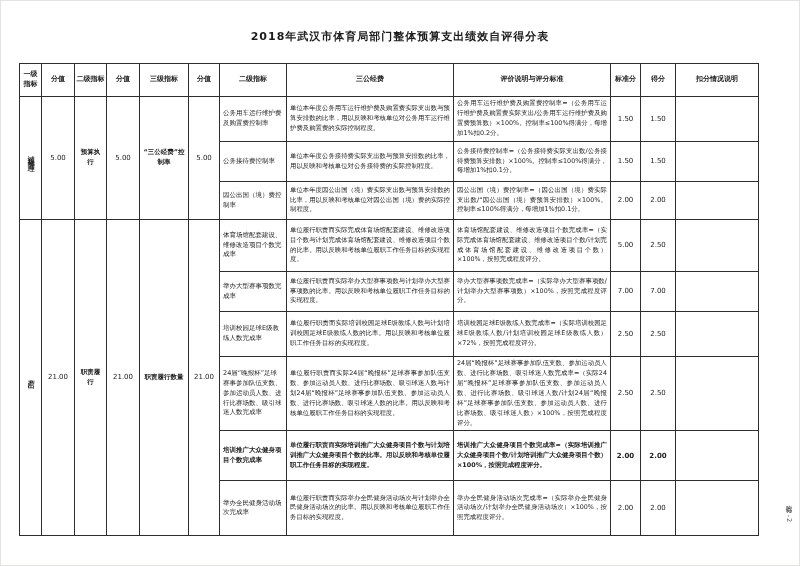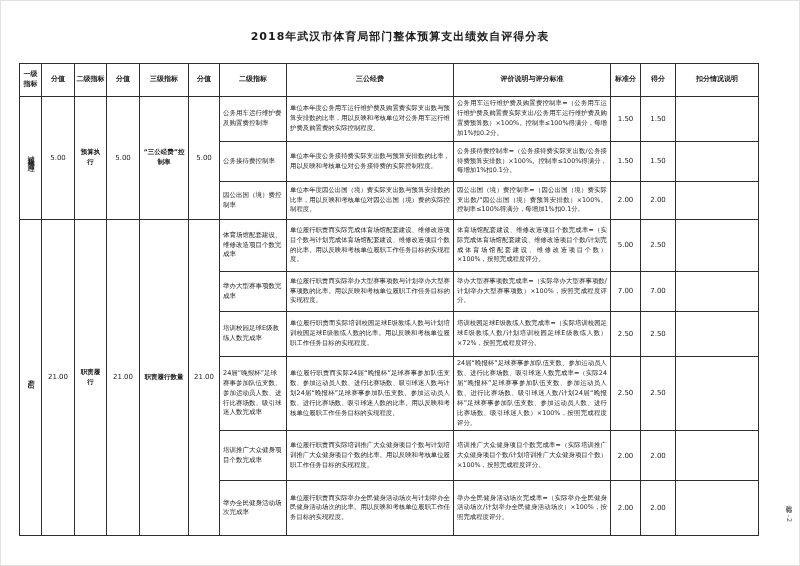--- a/index.html
+++ b/index.html
@@ -122,21 +122,21 @@
           <td class="left" rowspan="1"></td>
         </tr>
         <tr style="height: 70px;">
           <td class="left" rowspan="1">24届“晚报杯”足球赛事参加队伍支数、参加运动员人数、进行比赛场数、吸引球迷人数完成率</td>
           <td class="left small" rowspan="1">单位履行职责而实际24届“晚报杯”足球赛事参加队伍支数、参加运动员人数、进行比赛场数、吸引球迷人数与计划24届“晚报杯”足球赛事参加队伍支数、参加运动员人数、进行比赛场数、吸引球迷人数的比率。用以反映和考核单位履职工作任务目标的实现程度。</td>
           <td class="left small" rowspan="1">24届“晚报杯”足球赛事参加队伍支数、参加运动员人数、进行比赛场数、吸引球迷人数完成率=（实际24届“晚报杯”足球赛事参加队伍支数、参加运动员人数、进行比赛场数、吸引球迷人数/计划24届“晚报杯”足球赛事参加队伍支数、参加运动员人数、进行比赛场数、吸引球迷人数）×100%，按照完成程度评分。</td>
           <td class="num" rowspan="1">2.50</td>
           <td class="num" rowspan="1">2.50</td>
           <td class="left" rowspan="1"></td>
         </tr>
-        <tr style="height: 50px;">
+        <tr style="height: 50px; font-weight: bold;">
           <td class="left" rowspan="1">培训推广大众健身项目个数完成率</td>
           <td class="left small" rowspan="1">单位履行职责而实际培训推广大众健身项目个数与计划培训推广大众健身项目个数的比率。用以反映和考核单位履职工作任务目标的实现程度。</td>
           <td class="left small" rowspan="1">培训推广大众健身项目个数完成率=（实际培训推广大众健身项目个数/计划培训推广大众健身项目个数）×100%，按照完成程度评分。</td>
           <td class="num" rowspan="1">2.00</td>
           <td class="num" rowspan="1">2.00</td>
           <td class="left" rowspan="1"></td>
         </tr>
         <tr style="height: 55px;">
           <td class="left" rowspan="1">举办全民健身活动场次完成率</td>
           <td class="left small" rowspan="1">单位履行职责而实际举办全民健身活动场次与计划举办全民健身活动场次的比率。用以反映和考核单位履职工作任务目标的实现程度。</td>

